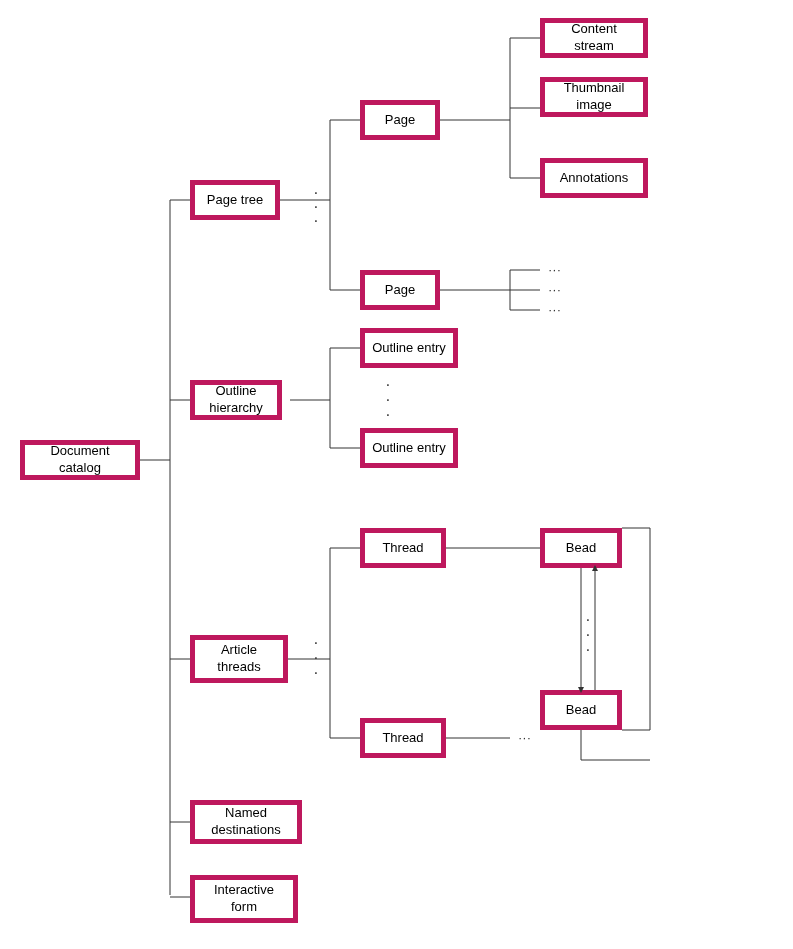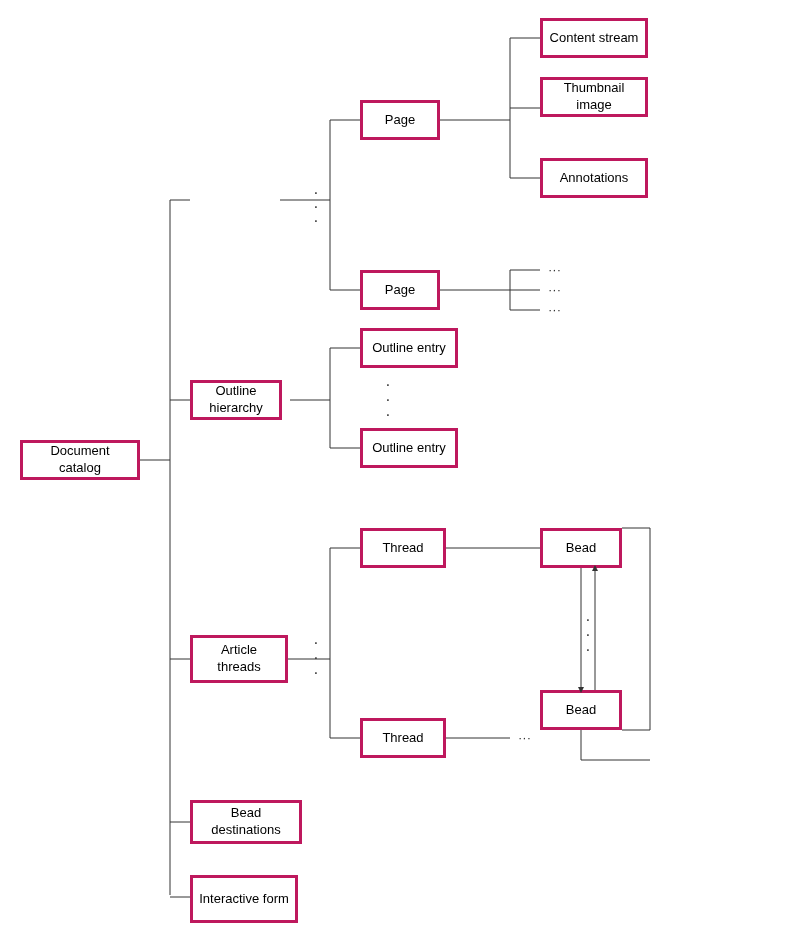--- a/index.html
+++ b/index.html
@@ -19,50 +19,53 @@
     }
     svg {
       position: absolute;
       top: 0; left: 0;
       width: 793px;
       height: 949px;
       pointer-events: none;
     }
     .node {
       position: absolute;
-      border: 3px solid #be185d;
+      border: 5px solid #be185d;
       background: #fff;
       display: flex;
       align-items: center;
       justify-content: center;
       text-align: center;
       line-height: 1.3;
       padding: 4px 6px;
     }
   </style>
 </head>
 <body>
 
 <div id="diagram">
 
   <div class="node" style="left:20px; top:440px; width:120px; height:40px;">
     <span>Document catalog</span>
   </div>
 
+  <div class="node" style="left:190px; top:180px; width:90px; height:40px;">
+    <span>Page tree</span>
+  </div>
 
   <div class="node" style="left:190px; top:380px; width:92px; height:40px;">
     <span>Outline hierarchy</span>
   </div>
 
   <div class="node" style="left:190px; top:635px; width:98px; height:48px;">
     <span>Article threads</span>
   </div>
 
   <div class="node" style="left:190px; top:800px; width:112px; height:44px;">
-    <span>Bead destinations</span>
+    <span>Named destinations</span>
   </div>
 
   <div class="node" style="left:190px; top:875px; width:108px; height:48px;">
     <span>Interactive form</span>
   </div>
 
   <div class="node" style="left:360px; top:100px; width:80px; height:40px;">
     <span>Page</span>
   </div>
 

